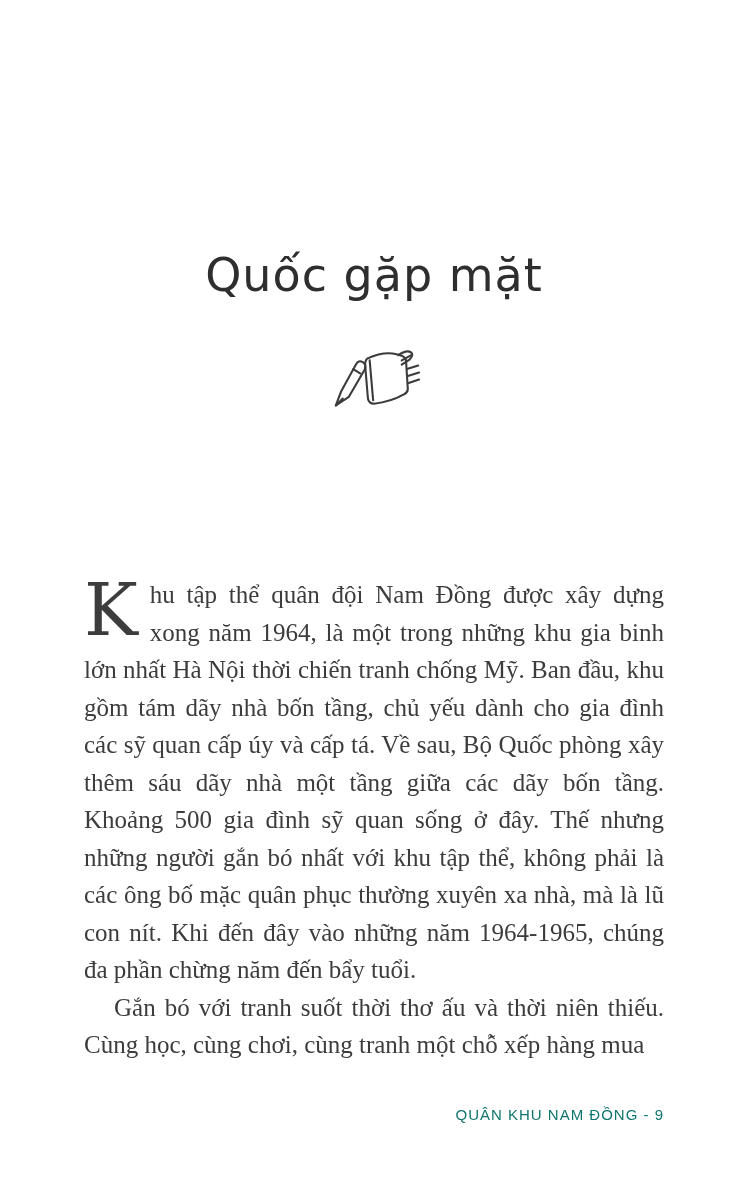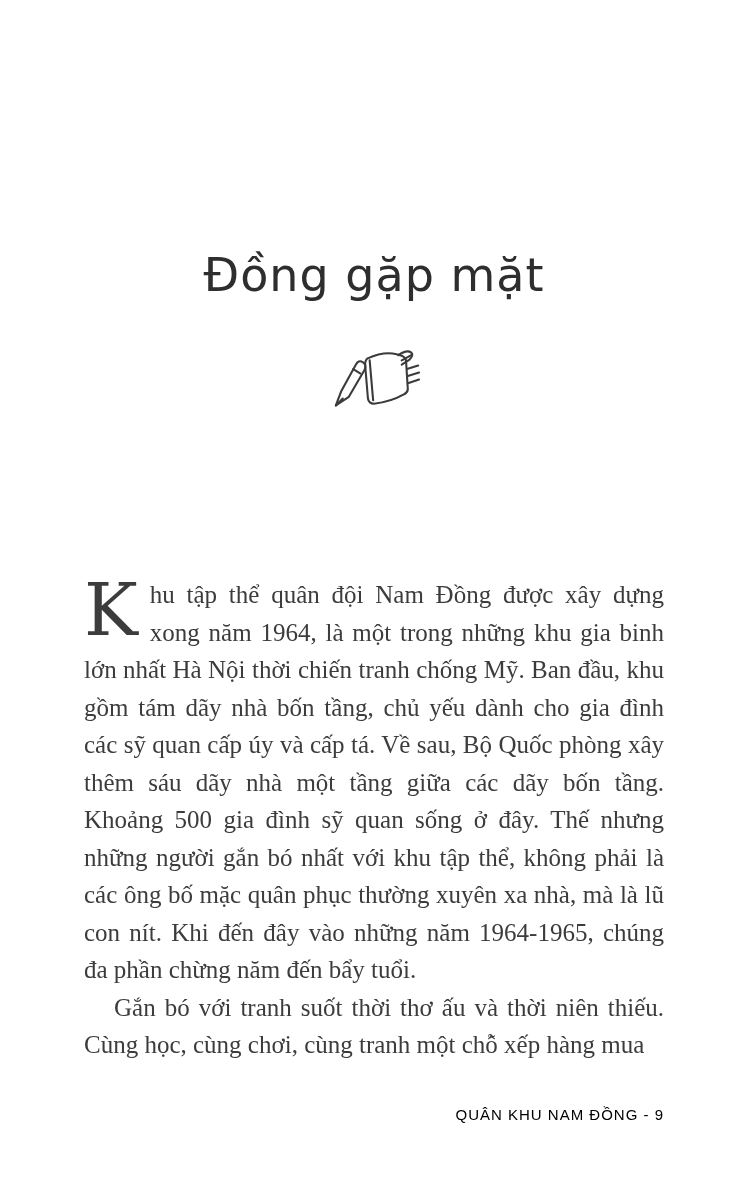--- a/index.html
+++ b/index.html
@@ -55,30 +55,30 @@
     margin: 0;
     text-indent: 30px;
   }
   .footer {
     position: absolute;
     top: 1106px;
     right: 84px;
     font-family: "Liberation Sans", sans-serif;
     font-size: 15px;
     letter-spacing: 1px;
-    color: #000000;
+    color: #0f766e;
     text-transform: uppercase;
   }
 </style>
 </head>
 <body>
 
 <div class="page">
 
-  <h1 class="chapter-title">Đồng gặp mặt</h1>
+  <h1 class="chapter-title">Quốc gặp mặt</h1>
 
   <div class="sketch-wrap">
     <svg width="104" height="80" viewBox="0 0 120 92" aria-hidden="true">
       <g fill="none" stroke="#3b3b3b" stroke-width="2.4" stroke-linecap="round" stroke-linejoin="round">
 
         <path d="M16 80 L22 64 L39 33 q3 -6 8 -3 q5 3 2 9 L31 70 Z"></path>
         <path d="M16 80 L24 72"></path>
         <path d="M36 38 l8 5"></path>
 
         <path d="M52 26 q20 -9 34 -5 l7 2 q4 2 4 6 l2 32 q0 4 -4 6 q-16 9 -35 11 q-6 0 -7 -6 l-3 -36 q-1 -7 2 -10 z"></path>

